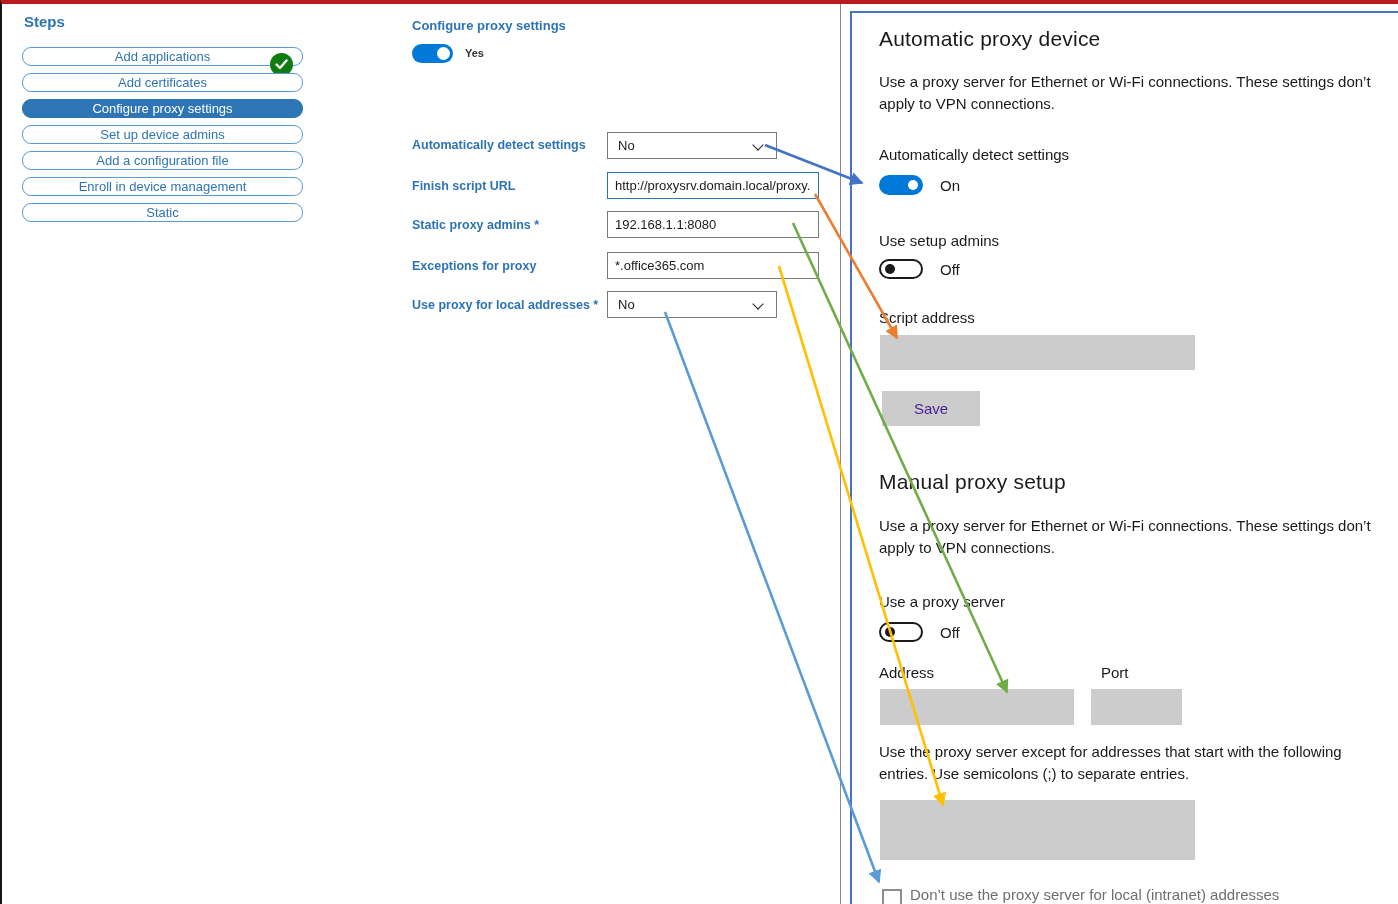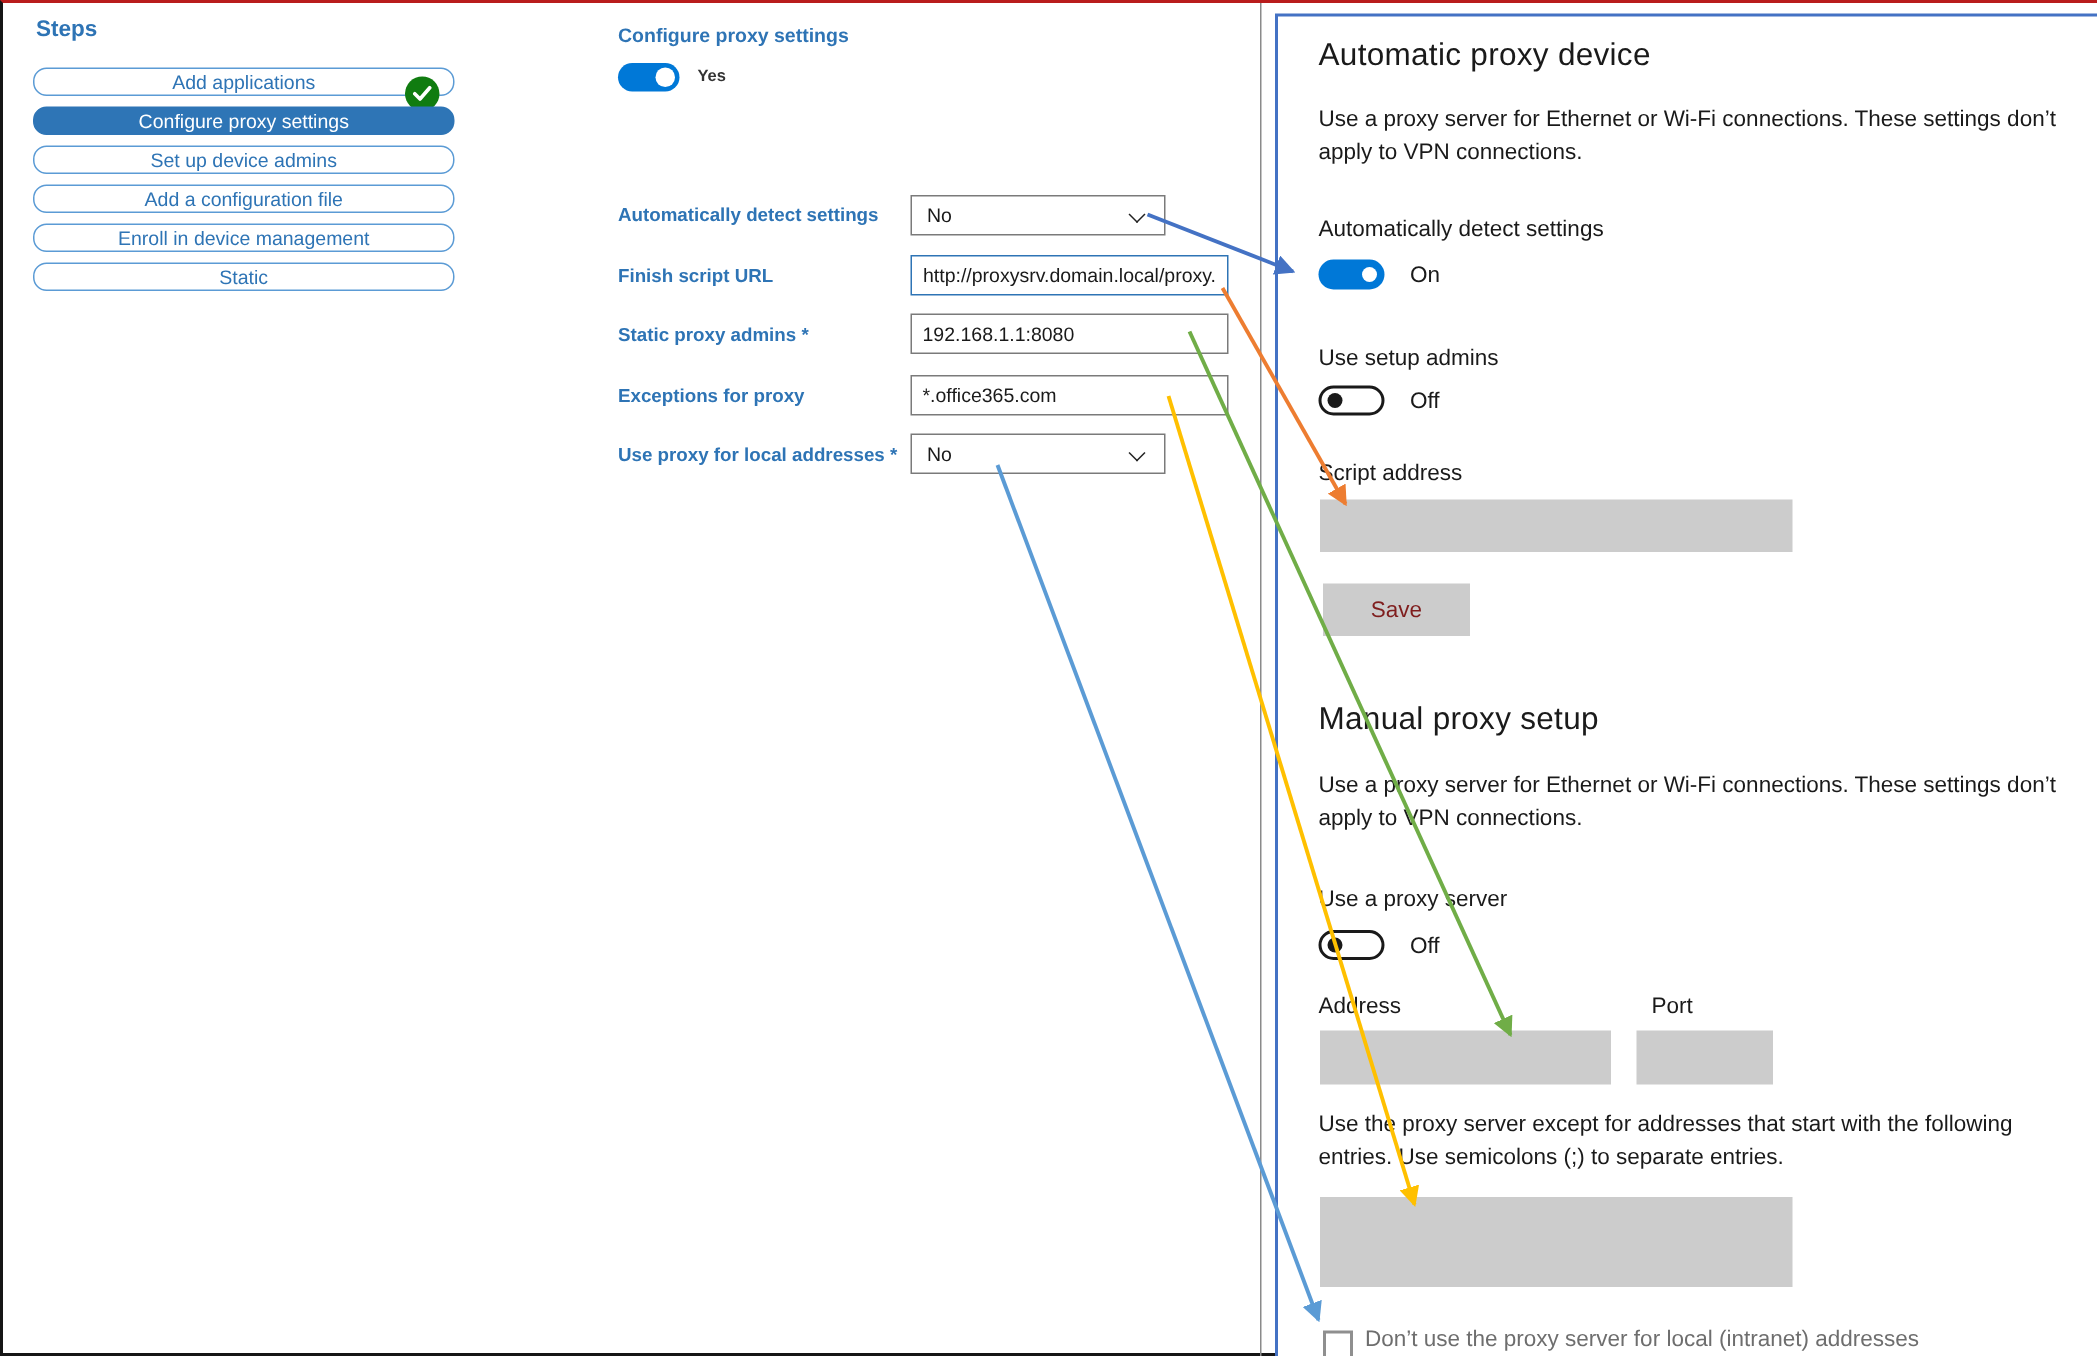--- a/index.html
+++ b/index.html
@@ -1,21 +1,21 @@
 <!DOCTYPE html>
 <html><head>
 <meta charset="utf-8">
 <style>
   * { margin:0; padding:0; box-sizing:border-box; }
   html,body { background:#fff; }
   body { font-family:"Liberation Sans", sans-serif; }
 
   .screen {
     position:relative; width:1398px; height:904px; background:#fff;
-    border-top:2px solid #b91c1c; border-left:2px solid #161616; overflow:hidden;
+    border-top:4px solid #b91c1c; border-left:2px solid #161616; overflow:hidden;
   }
   .bottom-border { position:absolute; left:0; top:900px; width:848px; height:3px; background:#161616; }
 
   
   .steps-title { position:absolute; left:22px; top:9px; font-size:15px; font-weight:bold; color:#2E74B5; }
   .step-list { position:absolute; left:20px; top:43px; width:281px; display:flex; flex-direction:column; gap:7px; }
   .step-btn {
     position:relative; height:19px; width:100%; background:#fff;
     border:1.5px solid #5B9BD5; border-radius:9px; color:#2E74B5;
     font-family:"Liberation Sans", sans-serif; font-size:13px; cursor:pointer;
@@ -66,21 +66,21 @@
   .win-toggle { position:absolute; left:27px; width:44px; height:20px; border-radius:10px; cursor:pointer; }
   .win-toggle.on { background:#0078D7; }
   .win-toggle.on .knob { position:absolute; right:5px; top:5px; width:10px; height:10px; border-radius:50%; background:#fff; }
   .win-toggle.off { background:#fff; border:2px solid #1a1a1a; }
   .win-toggle.off .knob { position:absolute; left:4px; top:3px; width:10px; height:10px; border-radius:50%; background:#1a1a1a; }
   .toggle-state { position:absolute; left:88px; font-size:15px; color:#1a1a1a; }
 
   .gray-box { position:absolute; background:#cccccc; }
   .save-btn {
     position:absolute; left:30px; width:98px; height:35px; background:#cccccc;
-    border:none; color:#7f1d1d; font-family:"Liberation Sans", sans-serif; font-size:15px; cursor:pointer;
+    border:none; color:#4c1d95; font-family:"Liberation Sans", sans-serif; font-size:15px; cursor:pointer;
   }
   .cb-box { position:absolute; left:30px; width:20px; height:20px; background:#fff; border:2px solid #8f8f8f; cursor:pointer; }
   .cb-label { position:absolute; left:58px; font-size:15px; color:#6e6e6e; width:480px; }
 
   .arrows { position:absolute; left:0; top:0; pointer-events:none; z-index:6; }
 </style>
 </head>
 <body>
 
 <div class="screen">
@@ -88,20 +88,23 @@
 
   <div class="steps-title">Steps</div>
   <div class="step-list">
     <button class="step-btn">
       <span>Add applications</span>
       <span class="check-badge">
         <svg width="13" height="11" viewBox="0 0 13 11">
             <polyline points="1.5,5.5 5,9 11.5,1.5" fill="none" stroke="#fff" stroke-width="2.4" stroke-linecap="round" stroke-linejoin="round"></polyline>
           </svg>
       </span>
+    </button>
+    <button class="step-btn">
+      <span>Add certificates</span>
     </button>
     <button class="step-btn active">
       <span>Configure proxy settings</span>
     </button>
     <button class="step-btn">
       <span>Set up device admins</span>
     </button>
     <button class="step-btn">
       <span>Add a configuration file</span>
     </button>

